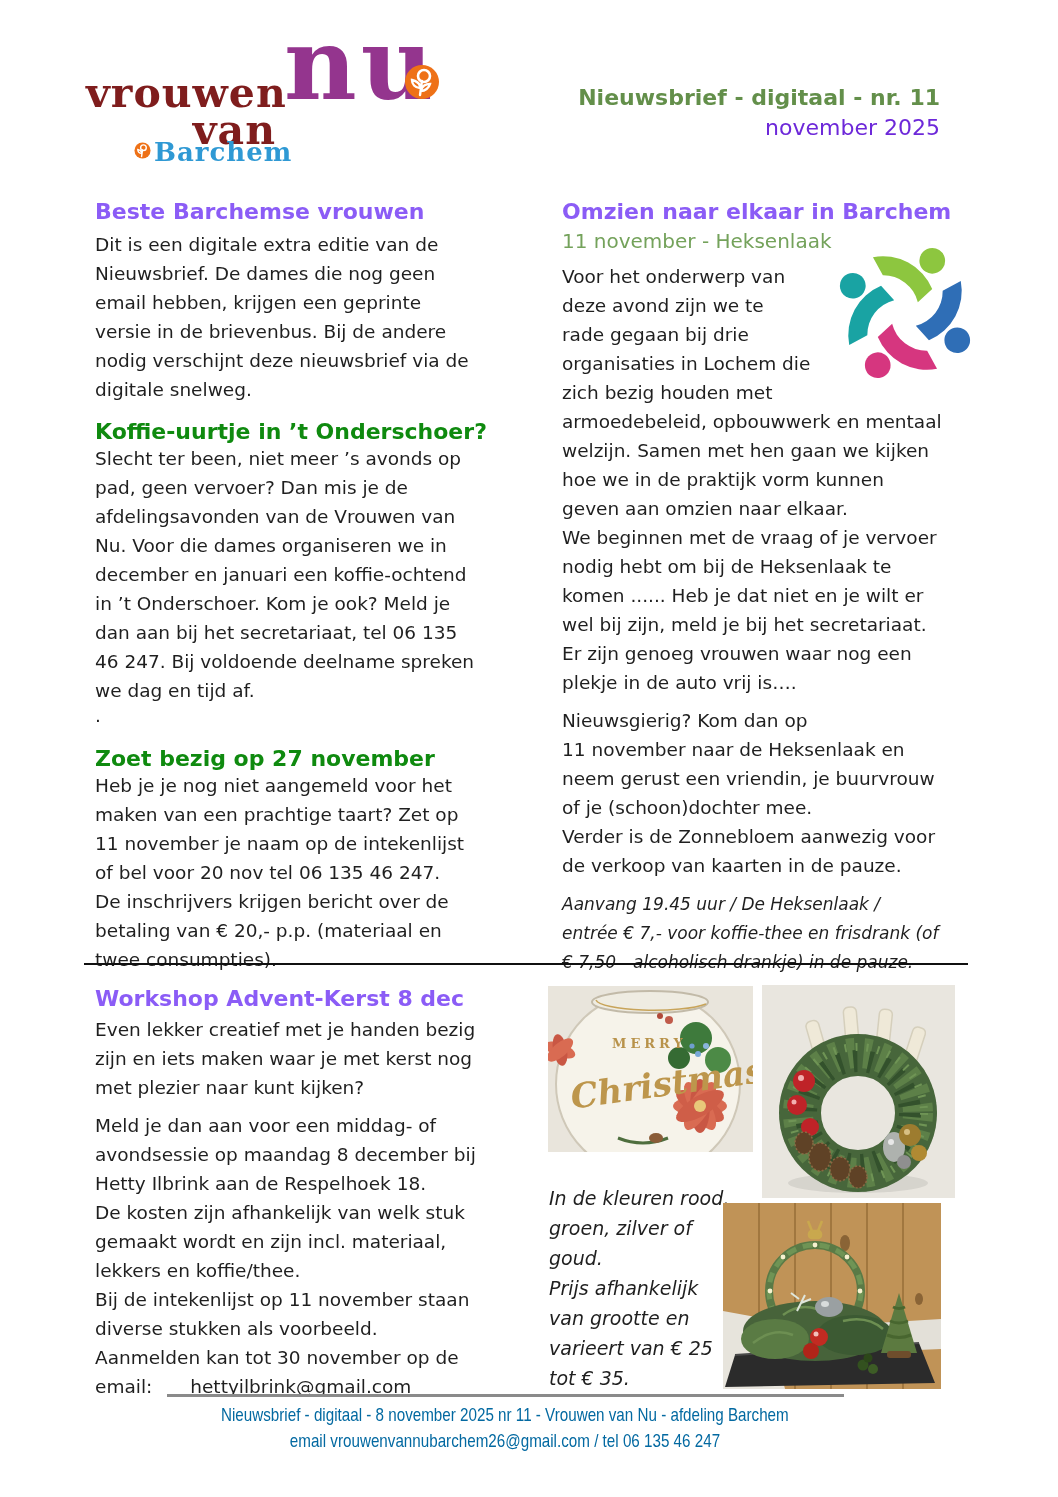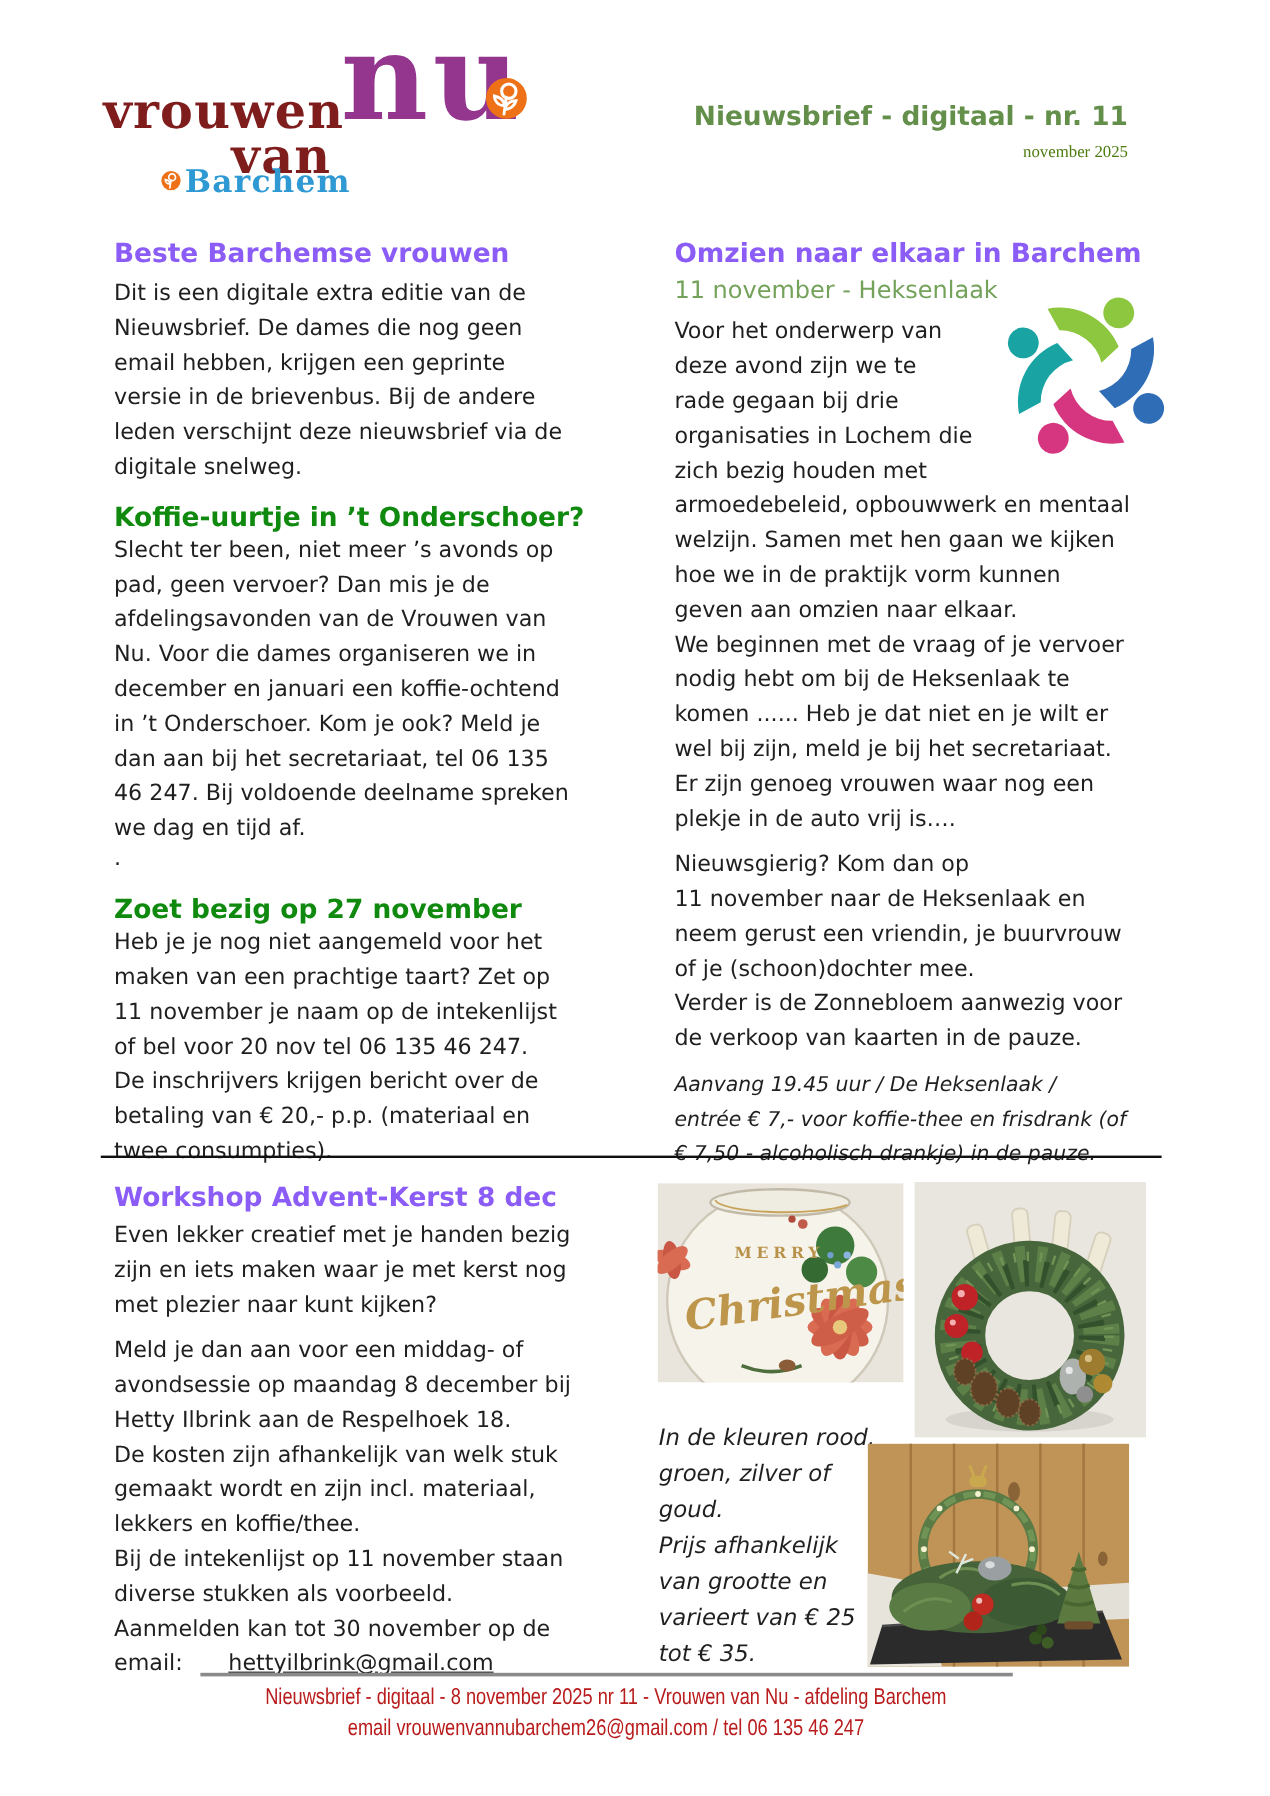--- a/index.html
+++ b/index.html
@@ -14,21 +14,21 @@
   .logo-nu{position:absolute;left:284px;top:-16px;font-family:"DejaVu Serif",serif;
            font-weight:bold;font-size:100px;line-height:160px;letter-spacing:4px;color:#94358e;}
   .logo-flower-lg{position:absolute;left:404px;top:64px;}
   .logo-barchem-row{position:absolute;left:134px;top:137px;display:flex;align-items:center;gap:3px;}
   .logo-barchem{font-family:"DejaVu Serif",serif;font-weight:bold;font-size:26px;
                 color:#2f99d4;letter-spacing:1px;}
 
   
   .header-right{position:absolute;right:118px;top:84px;text-align:right;}
   .issue-title{font-size:22px;font-weight:bold;color:#638f4a;line-height:28px;}
-  .issue-date{font-size:14px;color:#4d7c0f;line-height:31px;font-family:Liberation Serif, serif;}
+  .issue-date{font-size:22px;color:#6d28d9;line-height:31px;}
 
   
   .col-left{position:absolute;left:95px;top:198px;width:430px;}
   .col-right{position:absolute;left:562px;top:198px;width:446px;}
 
   .h-muted{color:#8b5cf6;font-weight:bold;font-size:22px;line-height:28px;margin:0;}
   .h-bright{color:#0f8a0f;font-weight:bold;font-size:22px;line-height:28px;margin:0;}
   .h-sub{color:#74a25b;font-size:20px;line-height:30px;margin:0;}
 
   .body-text{font-size:18.5px;line-height:29px;white-space:pre-line;margin:4px 0 0 0;}
@@ -51,21 +51,21 @@
                  font-size:19px;line-height:30px;font-style:italic;white-space:pre-line;}
 
   
   .mid-rule{position:absolute;left:84px;top:963px;width:884px;height:0;
             border-top:2px solid #101010;}
   .footer-rule{position:absolute;left:167px;top:1394px;width:677px;height:0;
                border-top:3px solid #8a8a8a;}
 
   
   .footer-text{position:absolute;left:60px;top:1402px;width:890px;text-align:center;
-               font-family:"Liberation Sans",sans-serif;font-size:19px;line-height:26px;color:#b91c1c;}
+               font-family:"Liberation Sans",sans-serif;font-size:19px;line-height:26px;color:#0369a1;}
   .condensed{display:inline-block;transform:scaleX(0.8);transform-origin:center;white-space:nowrap;}
 </style>
 </head>
 <body>
 
 <div class="page">
 
   <div class="logo-words">
     <div class="logo-w1">vrouwen</div>
     <div class="logo-w2">van</div>
@@ -95,21 +95,21 @@
     <div class="issue-title">Nieuwsbrief - digitaal - nr. 11</div>
     <div class="issue-date">november 2025</div>
   </div>
 
   <div class="col-left">
     <h2 class="h-muted">Beste Barchemse vrouwen</h2>
     <p class="body-text">Dit is een digitale extra editie van de
 Nieuwsbrief. De dames die nog geen
 email hebben, krijgen een geprinte
 versie in de brievenbus. Bij de andere
-leden verschijnt deze nieuwsbrief via de
+nodig verschijnt deze nieuwsbrief via de
 digitale snelweg.</p>
 
     <h2 class="h-bright sec-gap">Koffie-uurtje in ’t Onderschoer?</h2>
     <p class="body-text" style="margin-top:-2px">Slecht ter been, niet meer ’s avonds op
 pad, geen vervoer? Dan mis je de
 afdelingsavonden van de Vrouwen van
 Nu. Voor die dames organiseren we in
 december en januari een koffie-ochtend
 in ’t Onderschoer. Kom je ook? Meld je
 dan aan bij het secretariaat, tel 06 135

